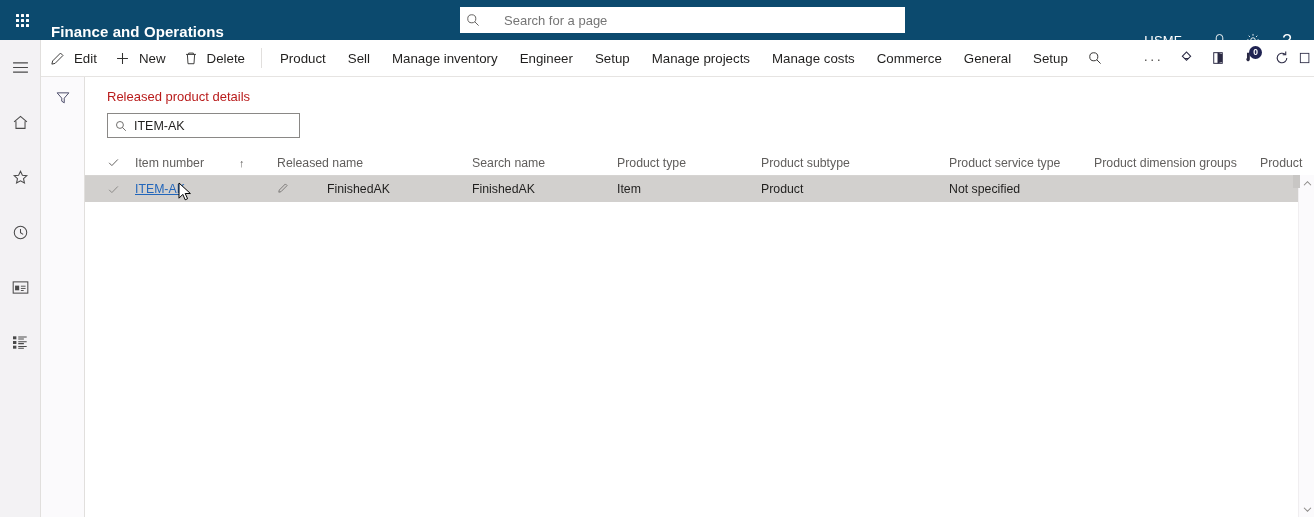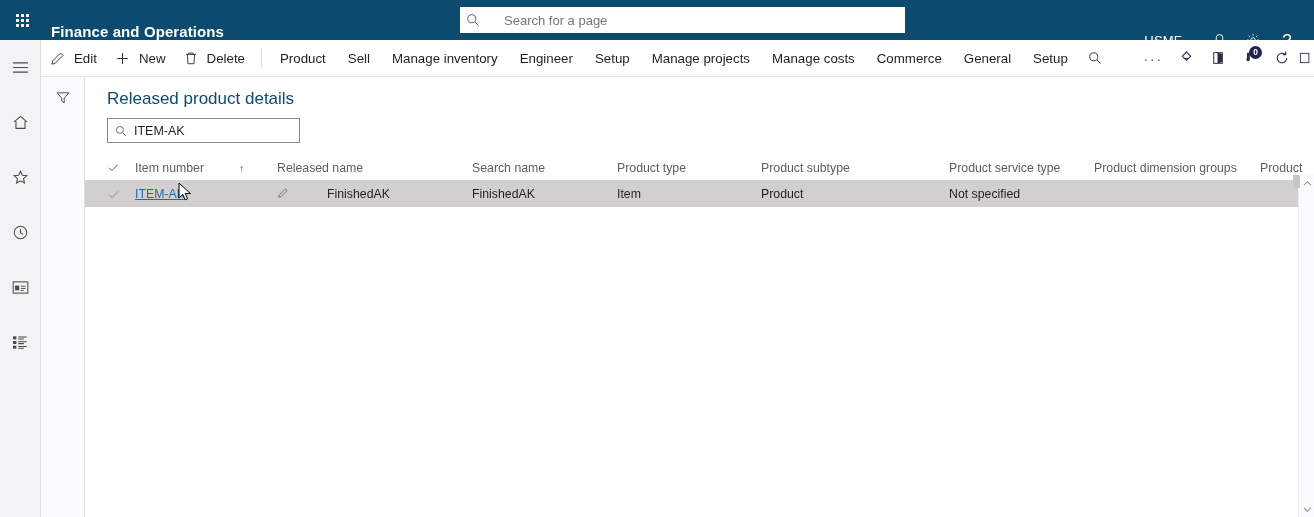--- a/index.html
+++ b/index.html
@@ -108,21 +108,21 @@
     width: 44px; height: 34px; display: flex; align-items: center;
     justify-content: center; cursor: pointer; color: #4a4a68; margin-top: 4px;
   }
 
   
   .content {
     position: absolute; left: 85px; top: 77px; width: 1229px; height: 440px;
     background: #ffffff;
   }
   .page-title {
-    font-size: 17px; color: #0c4a6e; padding: 12px 0 0 22px;
+    font-size: 13px; color: #b91c1c; padding: 12px 0 0 22px;
   }
   .quickfilter {
     margin: 9px 0 0 22px; width: 193px; height: 25px;
     border: 1px solid #8a8886; background: #fff;
     display: flex; align-items: center; padding-left: 7px; cursor: text;
   }
   .quickfilter .qf-txt { font-size: 12.5px; color: #201f1e; margin-left: 7px; }
 
   
   .grid { margin-top: 12px; position: relative; }

